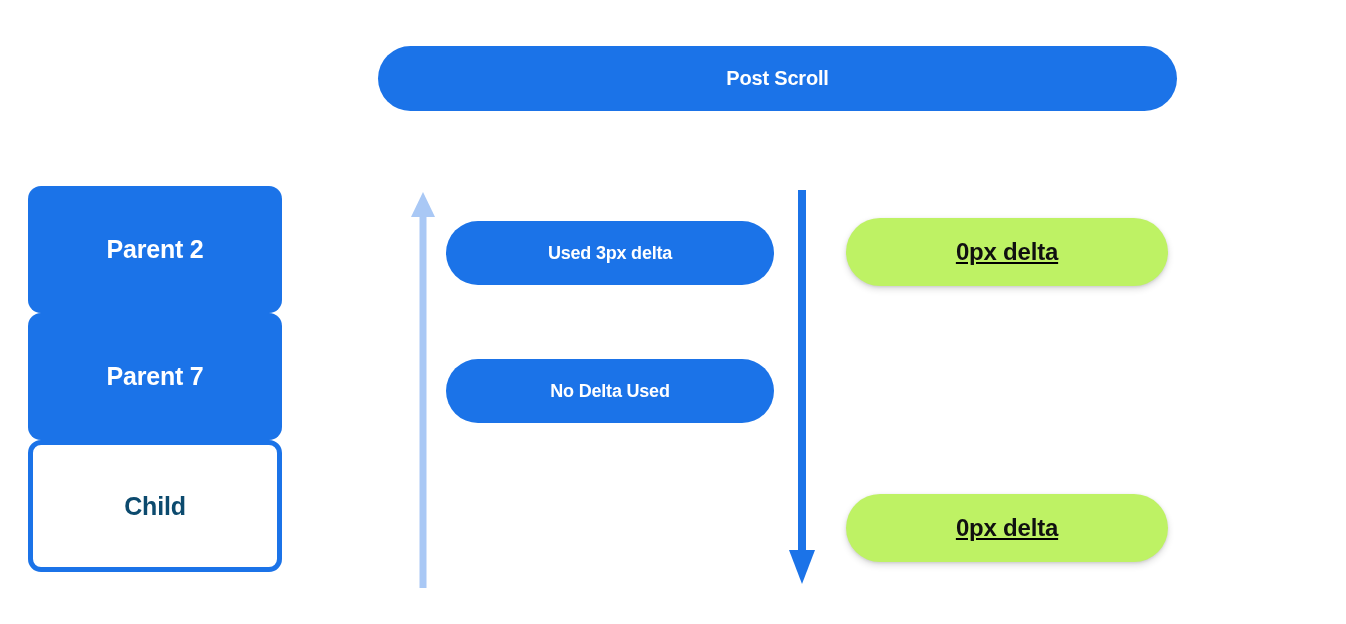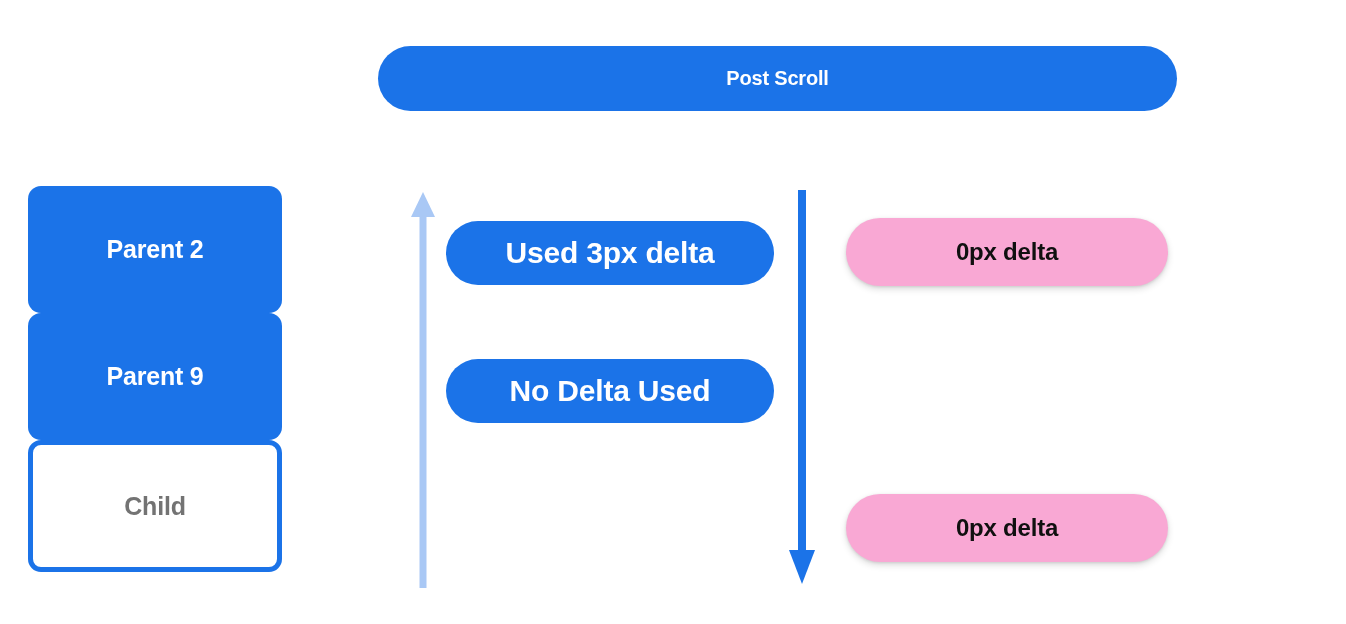--- a/index.html
+++ b/index.html
@@ -61,21 +61,21 @@
     height: 132px;
     background: #ffffff;
     border: 5px solid #1b73e8;
   }
   .stack-label {
     font-size: 25px;
     font-weight: bold;
     letter-spacing: -0.2px;
   }
   .stack-box.solid .stack-label { color: #ffffff; }
-  .stack-box.outline .stack-label { color: #737373; }
+  .stack-box.outline .stack-label { color: #0c4a6e; }
 
   
   .arrow {
     position: absolute;
   }
 
   
   .pill {
     position: absolute;
     display: flex;
@@ -83,29 +83,30 @@
     justify-content: center;
     box-sizing: border-box;
   }
   .pill-blue {
     background: #1b73e8;
     border-radius: 32px;
     height: 64px;
   }
   .pill-blue .pill-label {
     color: #ffffff;
-    font-size: 30px;
+    font-size: 18px;
     font-weight: bold;
     letter-spacing: -0.2px;
   }
   .pill-white {
-    background: #f9a8d4;
+    background: #bef264;
     border-radius: 34px;
     height: 68px;
     box-shadow: 0 3px 7px rgba(0,0,0,0.14), 0 1px 3px rgba(0,0,0,0.10);
+    text-decoration: underline;
   }
   .pill-white .pill-label {
     color: #101010;
     font-size: 24px;
     font-weight: bold;
     letter-spacing: -0.2px;
   }
 
   
   #pill-used-delta   { left: 446px; top: 221px; width: 328px; }
@@ -120,21 +121,21 @@
 
   <div class="banner">
     <span class="banner-label">Post Scroll</span>
   </div>
 
   <div class="stack">
     <div class="stack-box solid">
       <span class="stack-label">Parent 2</span>
     </div>
     <div class="stack-box solid">
-      <span class="stack-label">Parent 9</span>
+      <span class="stack-label">Parent 7</span>
     </div>
     <div class="stack-box outline">
       <span class="stack-label">Child</span>
     </div>
   </div>
 
   <svg class="arrow" style="left:404px; top:190px;" width="40" height="400" viewBox="0 0 40 400">
     <polygon points="19,2 31,27 7,27" fill="#a9c8f5"></polygon>
     <rect x="15.5" y="24" width="7" height="374" fill="#a9c8f5"></rect>
   </svg>

